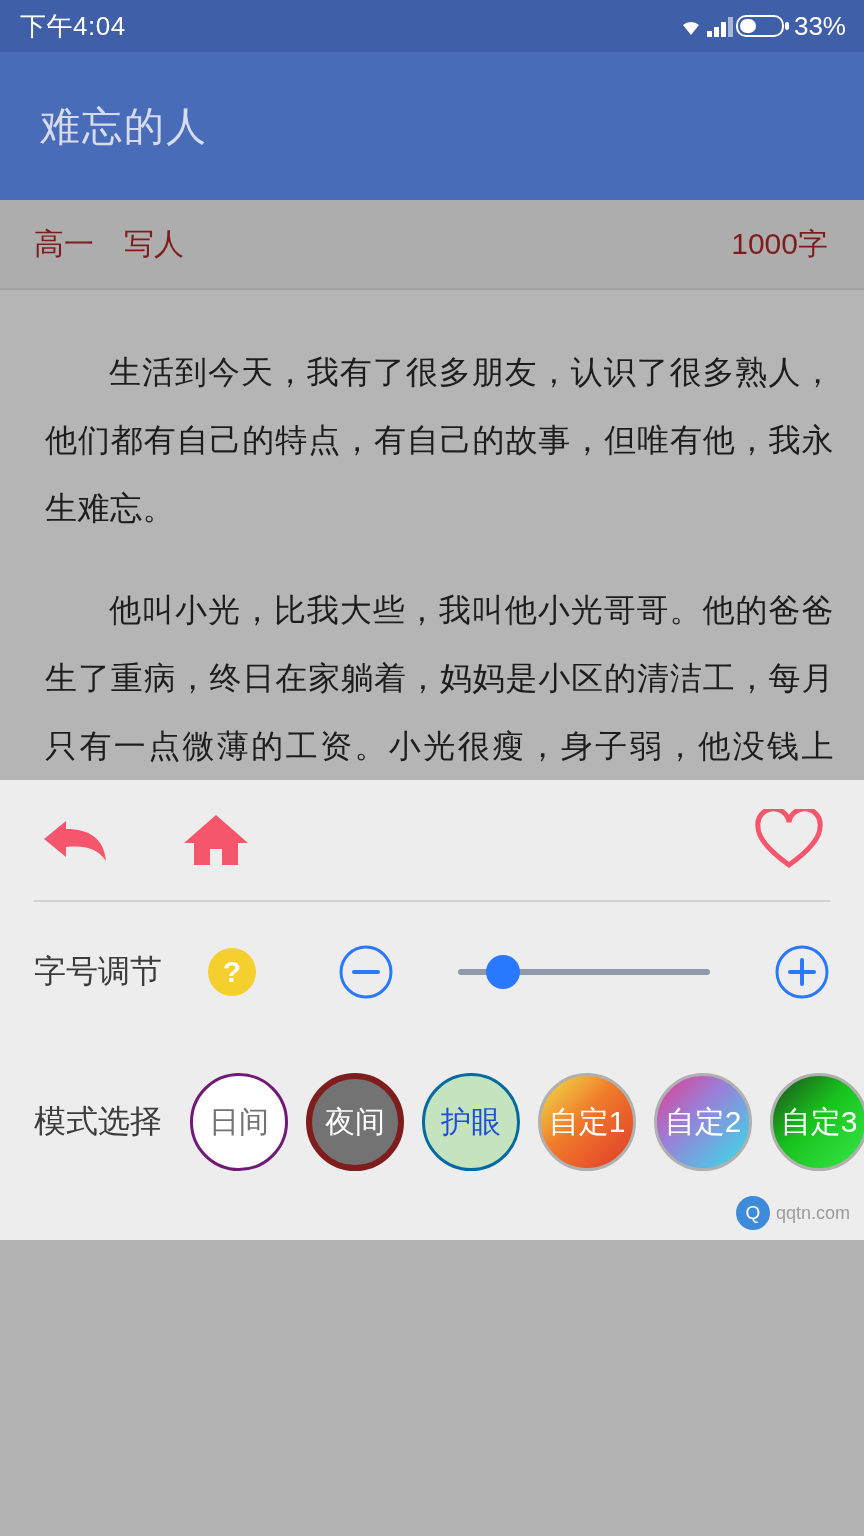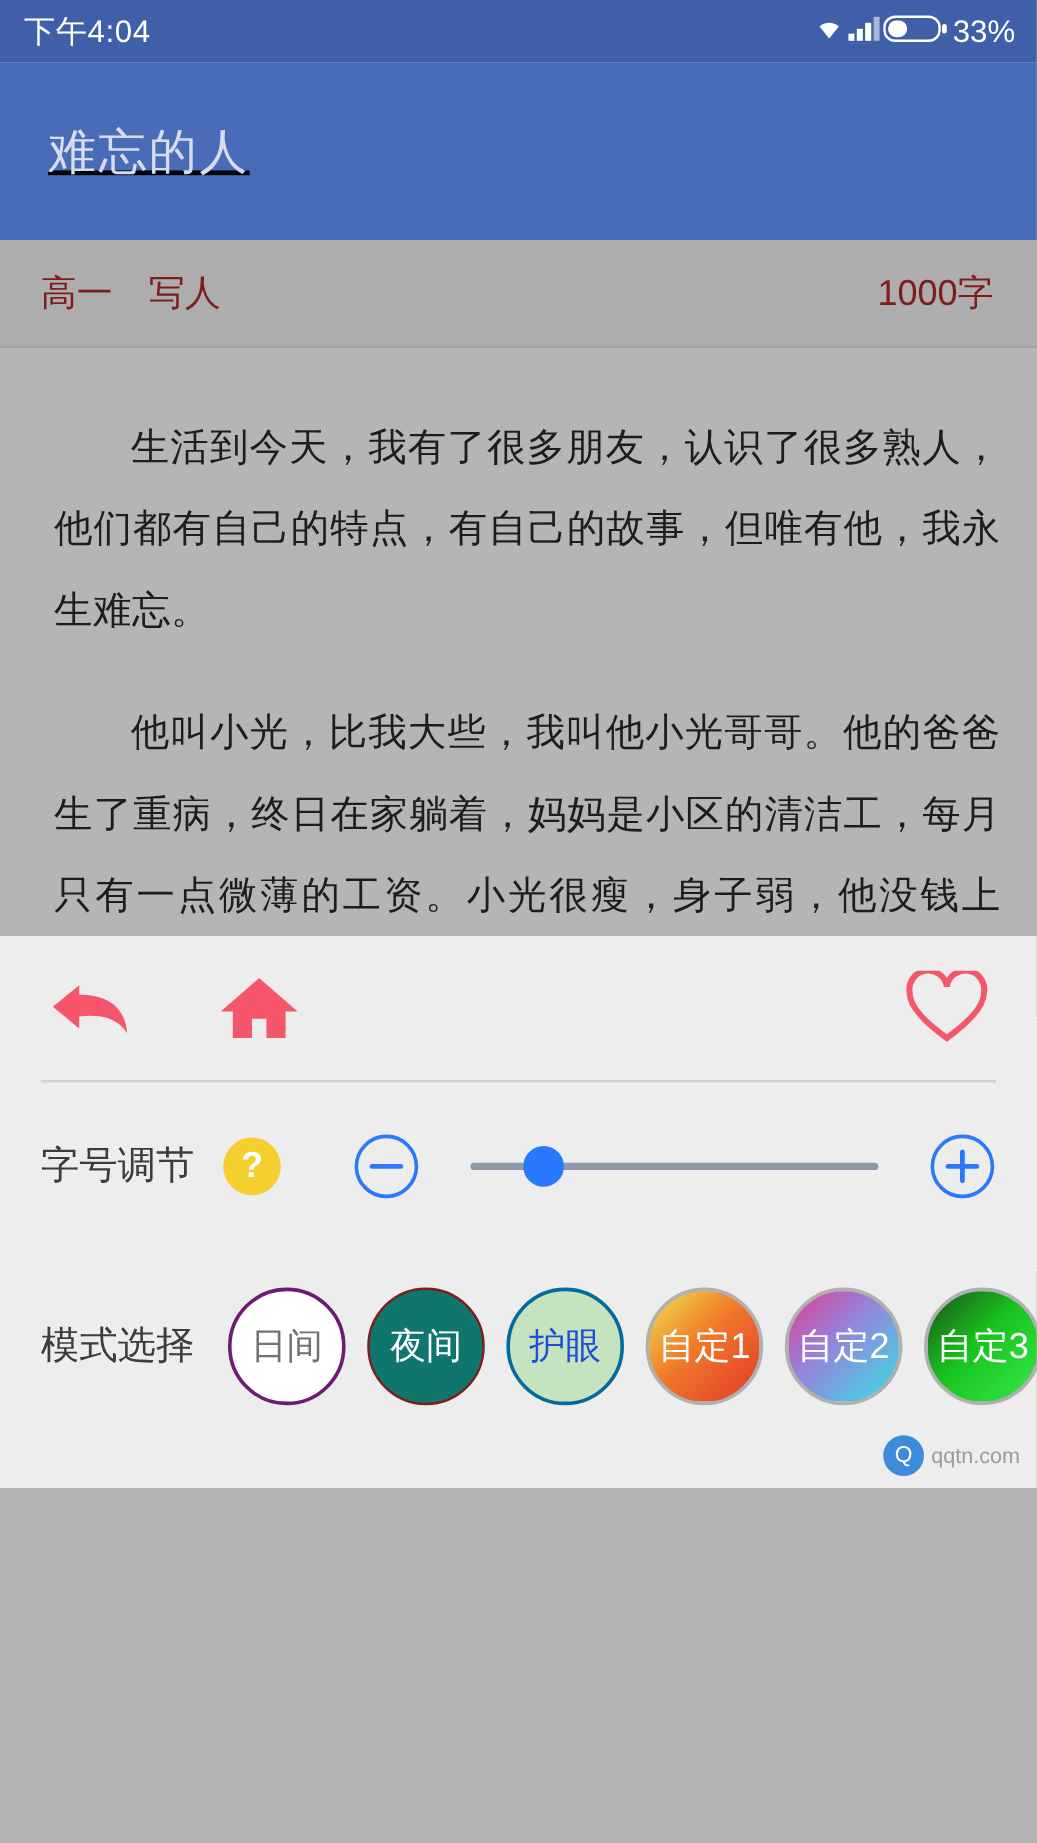--- a/index.html
+++ b/index.html
@@ -29,34 +29,34 @@
     justify-content: space-between;
     padding: 0 18px 0 20px;
     flex: none;
   }
   .status-time {
     font-size: 26px;
     letter-spacing: 0.5px;
   }
   .status-right {
     display: flex;
+    align-items: center;
   }
   .icon-wifi { width: 30px; height: 24px; position: relative; }
   .icon-wifi svg, .icon-signal svg, .icon-battery svg { display: block; }
   .battery-pct { font-size: 26px; margin-left: 4px; }
 
   
   .title-bar {
     height: 148px;
     background: #496cb8;
     display: flex;
     align-items: center;
     padding-left: 40px;
     flex: none;
-    text-decoration: underline;
   }
   .title-text {
     font-size: 40px;
     color: #d7dced;
     letter-spacing: 2px;
   }
 
   
   .meta-bar {
     height: 90px;
@@ -114,21 +114,21 @@
     height: 2px;
     background: #d2d2d2;
     margin: 0 34px;
   }
 
   .row {
     display: flex;
     align-items: center;
     padding: 0 34px;
   }
-  .row-font { height: 140px; }
+  .row-font { height: 140px; gap: 22px; }
   .row-mode { height: 160px; }
   .row-label {
     font-size: 32px;
     color: #3c3c3c;
     white-space: nowrap;
   }
   .help-badge {
     width: 48px; height: 48px;
     border-radius: 50%;
     background: #f5cf2e;
@@ -185,23 +185,23 @@
     justify-content: center;
     font-size: 30px;
     flex: none;
   }
   .mode-day {
     background: #ffffff;
     color: #737373;
     border: 3px solid #701a75;
   }
   .mode-night {
-    background: #0f766e;
-    color: #ffffff;
-    border: 2px solid #7f1d1d;
+    background: #737373;
+    color: #ffffff;
+    border: 6px solid #7f1d1d;
   }
   .mode-eye {
     background: #c6e3c0;
     color: #1d4ed8;
     border: 3px solid #0369a1;
   }
   .mode-c1 {
     background: linear-gradient(135deg,#f0e24a 0%, #f07a2a 45%, #e03a2a 100%);
     color: #ffffff;
     border: 3px solid #b0b0b0;

